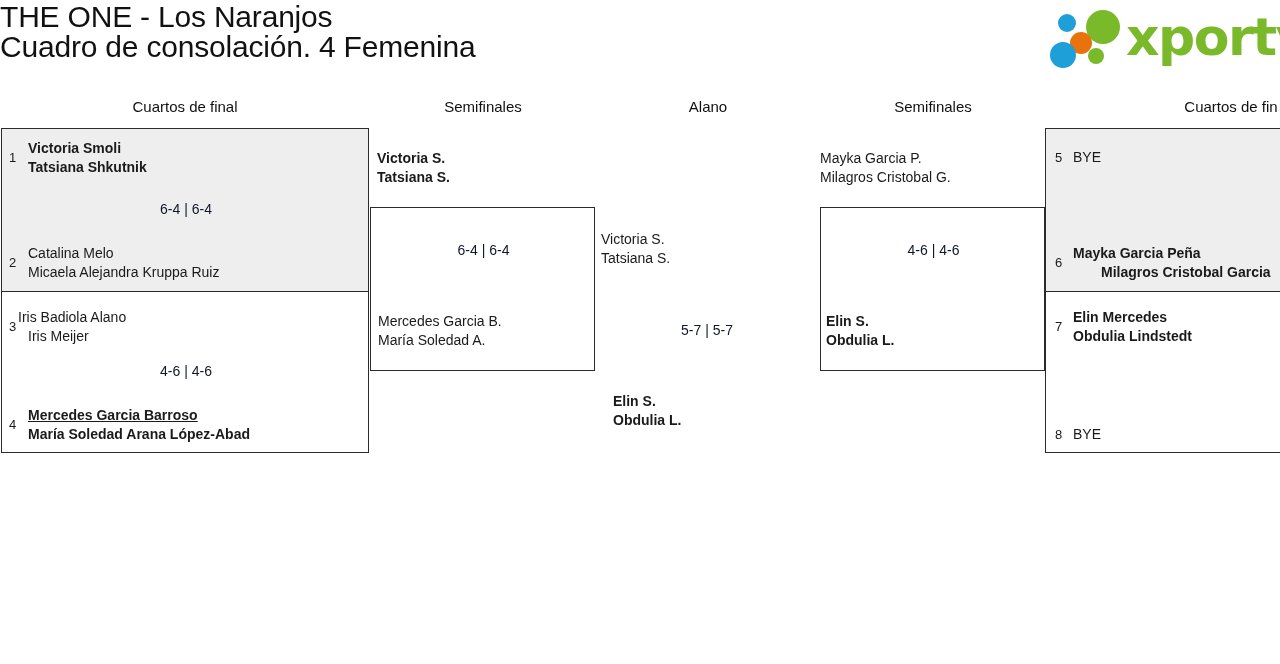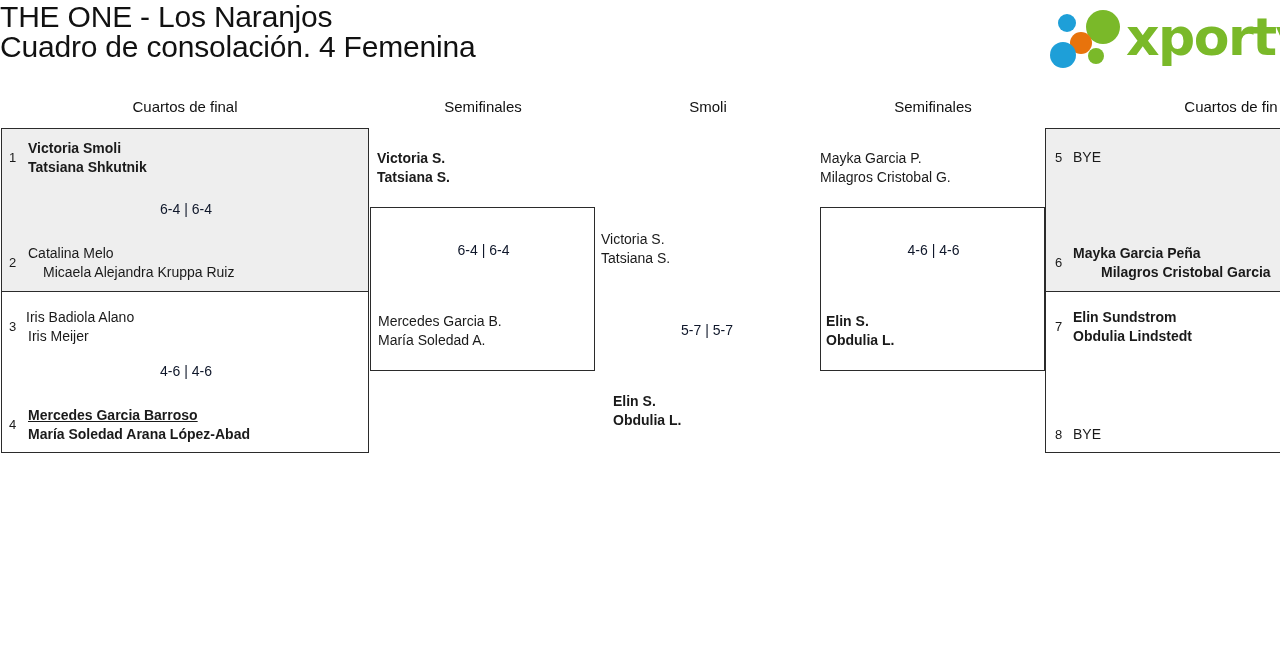--- a/index.html
+++ b/index.html
@@ -90,41 +90,41 @@
       <span class="dot" id="dot-orange"></span>
       <span class="dot" id="dot-blue-big"></span>
       <span class="dot" id="dot-green-small"></span>
     </div>
     <div id="logo-word">xporty</div>
   </div>
 </div>
 
 <div class="col-header" style="left:85px;width:200px;">Cuartos de final</div>
 <div class="col-header" style="left:383px;width:200px;">Semifinales</div>
-<div class="col-header" style="left:608px;width:200px;">Smoli</div>
+<div class="col-header" style="left:608px;width:200px;">Alano</div>
 <div class="col-header" style="left:833px;width:200px;">Semifinales</div>
 <div class="col-header" style="left:1131px;width:200px;overflow:hidden;">Cuartos de fin</div>
 
 <div id="bracket">
 
   <div class="box shaded" style="left:1px;top:128px;width:368px;height:164px;">
     <span class="seed" style="left:7px;top:19px;">1</span>
     <span class="team win" style="left:26px;top:10px;">Victoria Smoli</span>
     <span class="team win" style="left:26px;top:29px;">Tatsiana Shkutnik</span>
 
     <span class="score" style="left:0px;top:71px;width:368px;">6-4 | 6-4</span>
 
     <span class="seed" style="left:7px;top:124px;">2</span>
     <span class="team" style="left:26px;top:115px;">Catalina Melo</span>
-    <span class="team" style="left:26px;top:134px;margin-left:15px;">Micaela Alejandra Kruppa Ruiz</span>
+    <span class="team" style="left:26px;top:134px;">Micaela Alejandra Kruppa Ruiz</span>
   </div>
 
   <div class="box" style="left:1px;top:291px;width:368px;height:162px;">
     <span class="seed" style="left:7px;top:25px;">3</span>
-    <span class="team" style="left:24px;top:16px;">Iris Badiola Alano</span>
+    <span class="team" style="left:16px;top:16px;">Iris Badiola Alano</span>
     <span class="team" style="left:26px;top:35px;text-align:right;">Iris Meijer</span>
 
     <span class="score" style="left:0px;top:70px;width:368px;">4-6 | 4-6</span>
 
     <span class="seed" style="left:7px;top:123px;">4</span>
     <span class="team win" style="left:26px;top:114px;text-decoration:underline;">Mercedes Garcia Barroso</span>
     <span class="team win" style="left:26px;top:133px;">María Soledad Arana López-Abad</span>
   </div>
 
   <span class="team win" style="left:377px;top:149px;">Victoria S.</span>
@@ -157,20 +157,20 @@
     <span class="seed" style="left:9px;top:19px;">5</span>
     <span class="bye" style="left:27px;top:19px;">BYE</span>
 
     <span class="seed" style="left:9px;top:124px;">6</span>
     <span class="team win" style="left:27px;top:115px;">Mayka Garcia Peña</span>
     <span class="team win" style="left:27px;top:134px;padding-left:28px;">Milagros Cristobal Garcia</span>
   </div>
 
   <div class="box" style="left:1045px;top:291px;width:236px;height:162px;">
     <span class="seed" style="left:9px;top:25px;">7</span>
-    <span class="team win" style="left:27px;top:16px;">Elin Sundstrom</span>
+    <span class="team win" style="left:27px;top:16px;">Elin Mercedes</span>
     <span class="team win" style="left:27px;top:35px;">Obdulia Lindstedt</span>
 
     <span class="seed" style="left:9px;top:133px;">8</span>
     <span class="bye" style="left:27px;top:133px;">BYE</span>
   </div>
 
 </div>
 
 </body></html>

